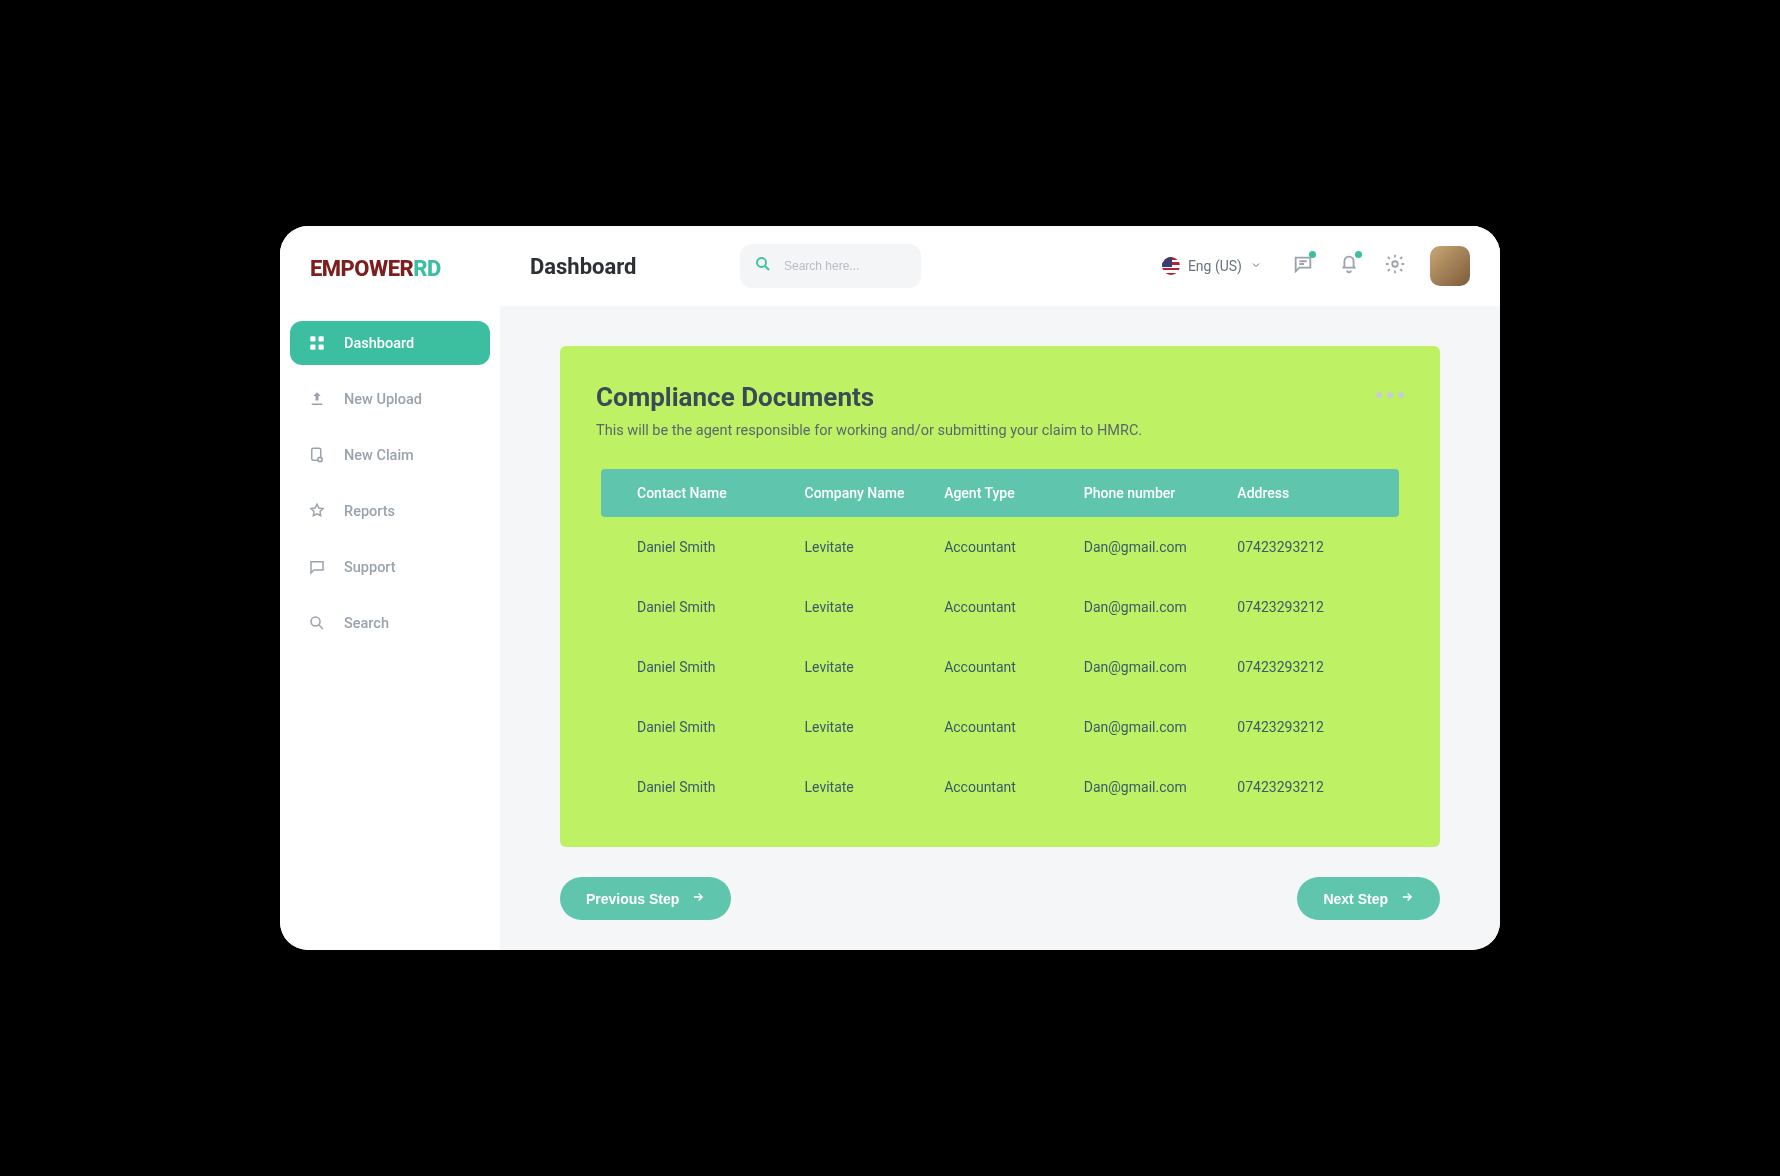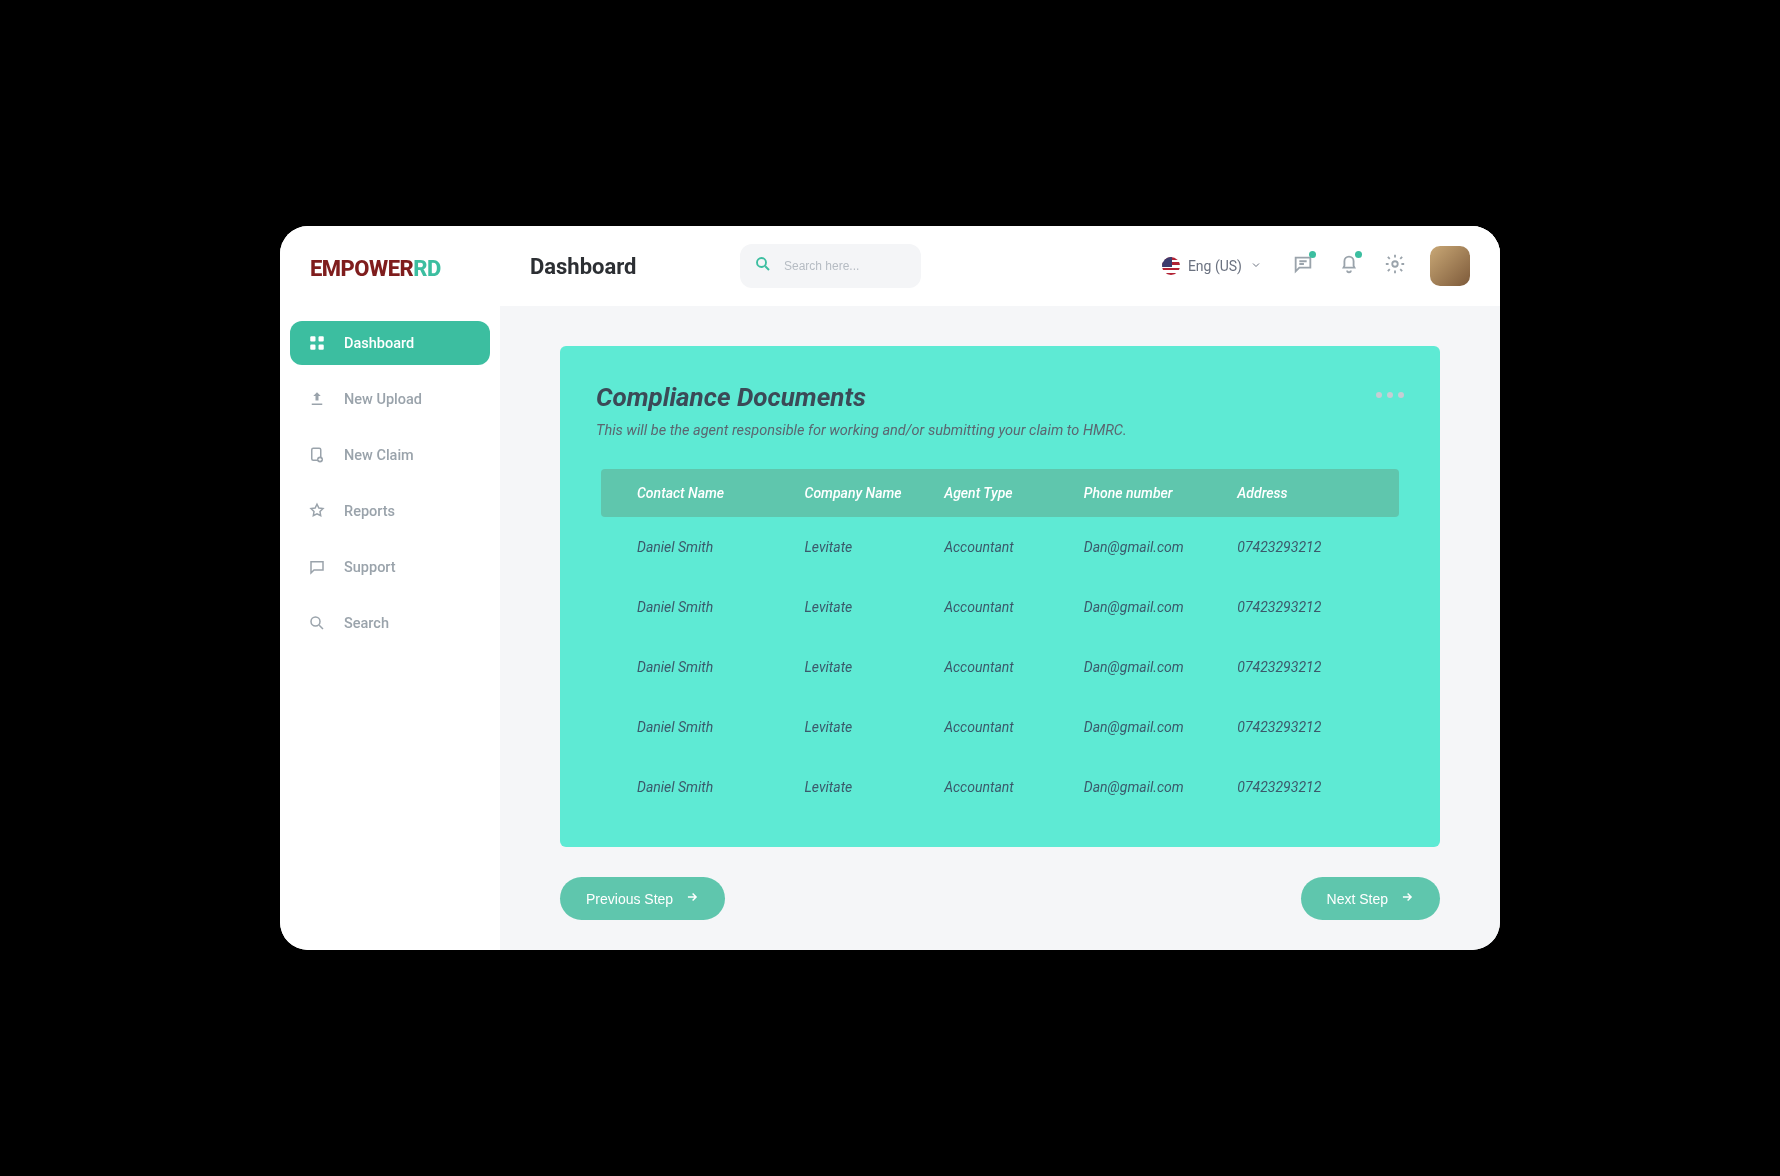--- a/index.html
+++ b/index.html
@@ -152,24 +152,23 @@
     background: linear-gradient(135deg, #c9a876, #7d5a3a);
     cursor: pointer;
   }
 
   
   .content {
     padding: 40px 60px 30px 60px;
     flex: 1;
   }
   .card {
-    background: #5eead4;
+    background: #bef264;
     border-radius: 6px;
     padding: 36px 36px 30px 36px;
-    font-style: italic;
   }
   .card-head {
     display: flex;
     justify-content: space-between;
     align-items: flex-start;
     margin-bottom: 10px;
   }
   .card-title {
     font-size: 26px;
     font-weight: 700;
@@ -219,21 +218,21 @@
     justify-content: space-between;
     margin-top: 30px;
   }
   .step-btn {
     background: #5fc6ad;
     color: #fff;
     border: none;
     border-radius: 999px;
     padding: 13px 26px;
     font-size: 14px;
-    font-weight: 400;
+    font-weight: 700;
     display: flex;
     align-items: center;
     gap: 12px;
     cursor: pointer;
   }
   .step-btn svg { width: 14px; height: 14px; }
 </style>
 </head>
 <body>
 

